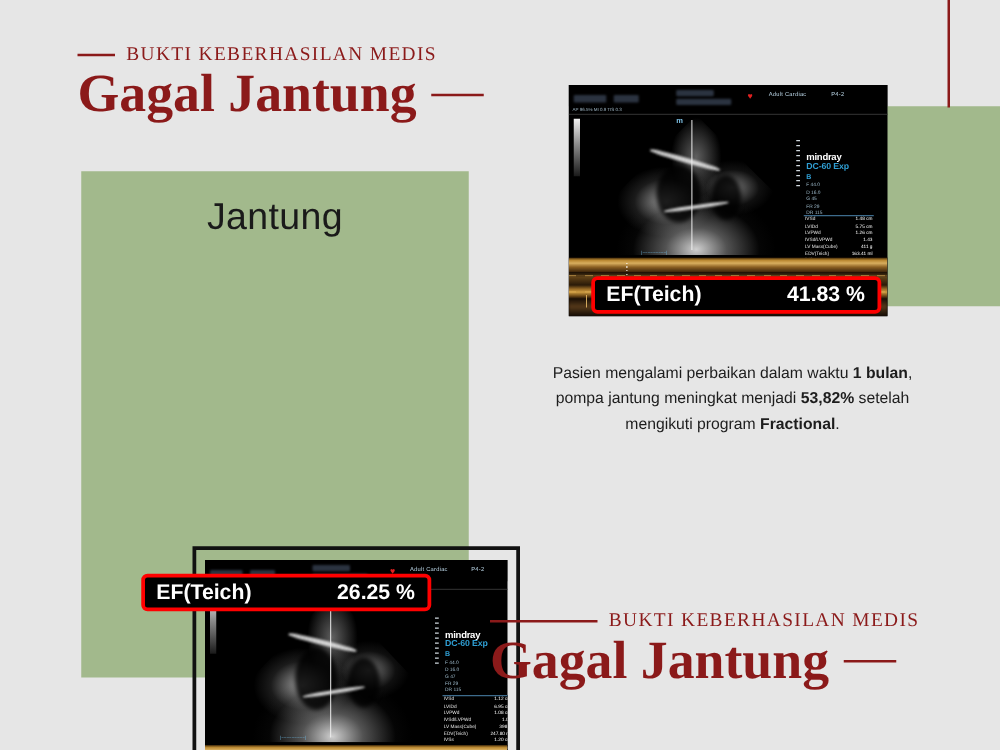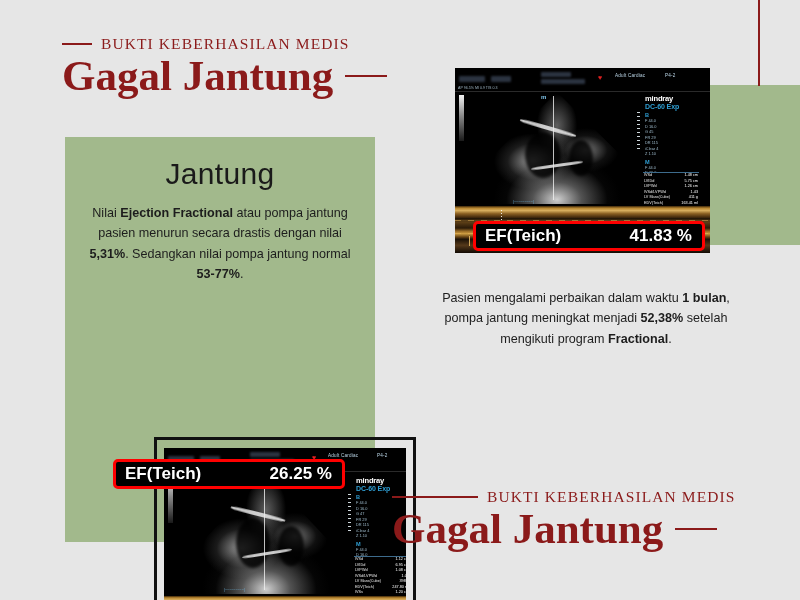--- a/index.html
+++ b/index.html
@@ -271,20 +271,21 @@
   .param-col {
     position: absolute;
     width: 54px;
   }
   .brand-name {
     font-family: "Liberation Sans", sans-serif;
     font-size: 7.6px;
     font-weight: bold;
     color: #ffffff;
     letter-spacing: -0.2px;
+    margin-top: 27px;
   }
   .brand-model {
     font-family: "Liberation Sans", sans-serif;
     font-size: 7px;
     font-weight: bold;
     color: #2f9fd4;
     letter-spacing: -0.1px;
   }
   .mode-letter {
     font-family: "Liberation Sans", sans-serif;
@@ -412,23 +413,20 @@
     <span class="kicker-text">BUKTI KEBERHASILAN MEDIS</span>
   </div>
   <div class="title-row">
     <span class="title-text">Gagal Jantung</span>
     <span class="title-rule"></span>
   </div>
 </div>
 
 <div class="panel-before">
   <div class="sec-heading">Jantung</div>
-  <div class="sec-body">
-    <span>Nilai </span><b>Ejection Fractional</b><span> atau pompa jantung pasien menurun secara drastis dengan nilai </span><b>5,31%</b><span>. Sedangkan nilai pompa jantung normal </span><b>53-77%</b><span>.</span>
-  </div>
 
   <div class="us-bot-wrap">
     <div class="us-screen">
       <div class="us-topbar">
         <span class="blur-chip" style="left:4px;width:26px;"></span>
         <span class="blur-chip" style="left:36px;width:20px;"></span>
         <span class="blur-chip" style="left:86px;width:30px;top:4px;height:5px;"></span>
         <span class="blur-chip" style="left:86px;width:44px;top:11px;height:5px;"></span>
         <span class="heart-glyph" style="left:148px;top:6px;">♥</span>
         <span class="us-label-tiny" style="left:164px;top:5px;">Adult Cardiac</span>
@@ -638,21 +636,21 @@
   </div>
 </div>
 
 <div class="ef-callout ef-top">
   <span class="ef-label">EF(Teich)</span>
   <span class="ef-value">41.83 %</span>
 </div>
 
 <div class="panel-after">
   <div class="sec-body">
-    <span>Pasien mengalami perbaikan dalam waktu </span><b>1 bulan</b><span>, pompa jantung meningkat menjadi </span><b>52,38%</b><span> setelah mengikuti program </span><b>Fractional</b><span>.</span>
+    <span>Pasien mengalami perbaikan dalam waktu </span><b>1 bulan</b><span>, pompa jantung meningkat menjadi </span><b>53,82%</b><span> setelah mengikuti program </span><b>Fractional</b><span>.</span>
   </div>
 </div>
 
 <div class="headline bottom">
   <div class="kicker-row bottom-row">
     <span class="kicker-rule long"></span>
     <span class="kicker-text">BUKTI KEBERHASILAN MEDIS</span>
   </div>
   <div class="title-row">
     <span class="title-text">Gagal Jantung</span>

